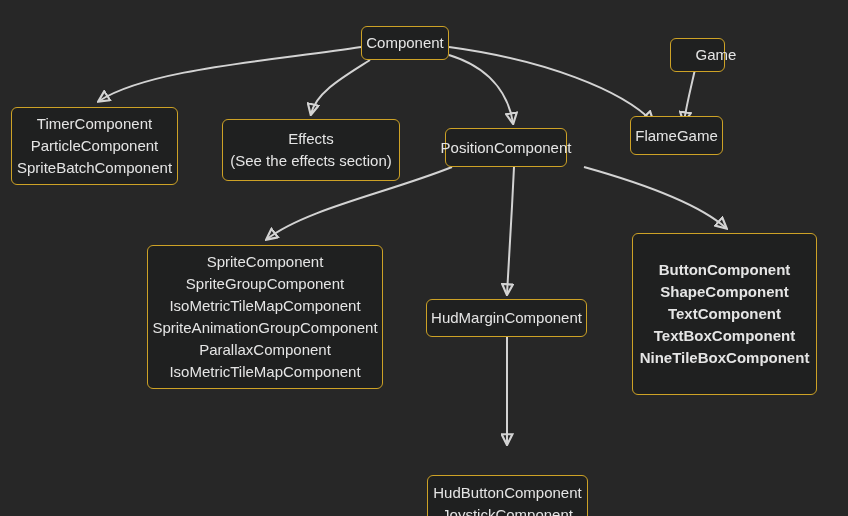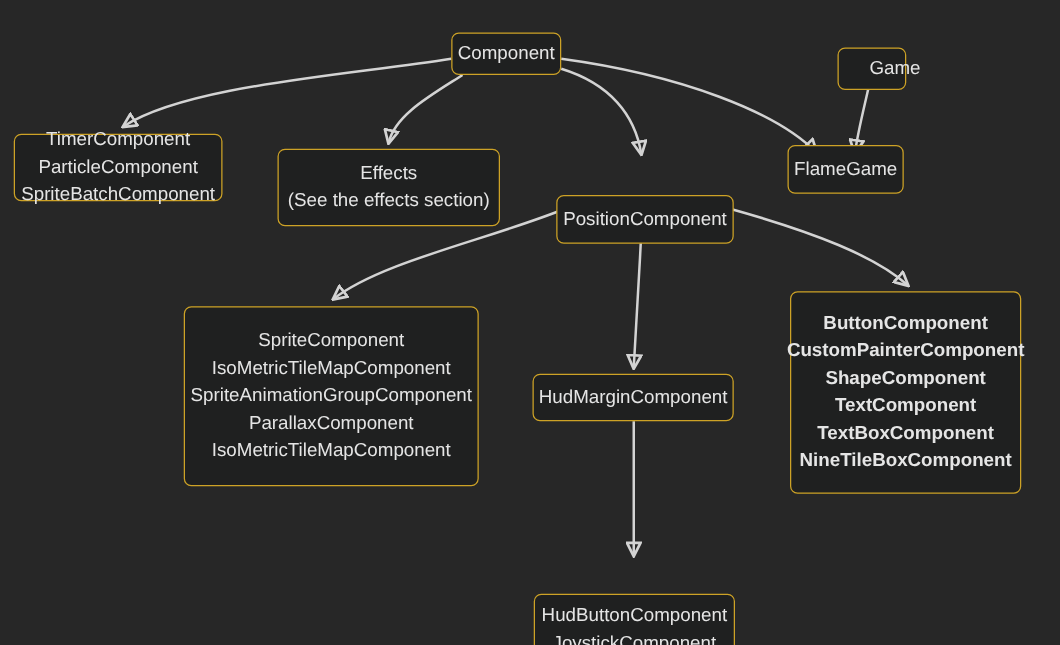--- a/index.html
+++ b/index.html
@@ -35,23 +35,23 @@
     flex-direction: column;
     justify-content: center;
     align-items: center;
     padding: 2px 8px;
     white-space: nowrap;
   }
   .node .line { display: block; }
 
   .n-component       { left: 361px; top: 26px;  width: 88px;  height: 34px; }
   .n-game            { left: 670px; top: 38px;  width: 53px;  height: 34px; padding-left: 45px; }
-  .n-timer-group     { left: 11px;  top: 107px; width: 167px; height: 54px; align-items: center; }
+  .n-timer-group     { left: 11px;  top: 107px; width: 167px; height: 78px; align-items: center; }
   .n-effects         { left: 222px; top: 119px; width: 178px; height: 62px; }
-  .n-position        { left: 445px; top: 128px; width: 142px; height: 39px; margin-top: 28px; }
+  .n-position        { left: 445px; top: 128px; width: 122px; height: 39px; }
   .n-flamegame       { left: 630px; top: 116px; width: 93px;  height: 39px; }
   .n-sprite-group    { left: 147px; top: 245px; width: 236px; height: 144px; }
   .n-hudmargin       { left: 426px; top: 299px; width: 161px; height: 38px; align-items: center; }
   .n-render-group    { left: 632px; top: 233px; width: 185px; height: 162px; font-weight: bold; }
   .n-hudbutton-group { left: 427px; top: 449px; width: 161px; height: 57px; margin-top: 26px; }
 
   .edges path {
     stroke: #d3d3d3;
     stroke-width: 2;
     fill: none;
@@ -101,33 +101,33 @@
   <div class="node n-position">
     <span class="line">PositionComponent</span>
   </div>
 
   <div class="node n-flamegame">
     <span class="line">FlameGame</span>
   </div>
 
   <div class="node n-sprite-group">
     <span class="line">SpriteComponent</span>
+    <span class="line">SpriteGroupComponent</span>
     <span class="line">IsoMetricTileMapComponent</span>
     <span class="line">SpriteAnimationGroupComponent</span>
     <span class="line">ParallaxComponent</span>
     <span class="line">IsoMetricTileMapComponent</span>
   </div>
 
   <div class="node n-hudmargin">
     <span class="line">HudMarginComponent</span>
   </div>
 
   <div class="node n-render-group">
     <span class="line">ButtonComponent</span>
-    <span class="line">CustomPainterComponent</span>
     <span class="line">ShapeComponent</span>
     <span class="line">TextComponent</span>
     <span class="line">TextBoxComponent</span>
     <span class="line">NineTileBoxComponent</span>
   </div>
 
   <div class="node n-hudbutton-group">
     <span class="line">HudButtonComponent</span>
     <span class="line">JoystickComponent</span>
   </div>

